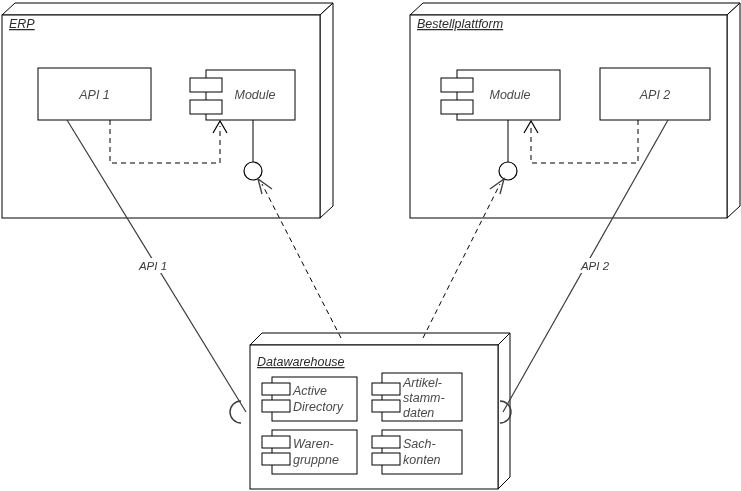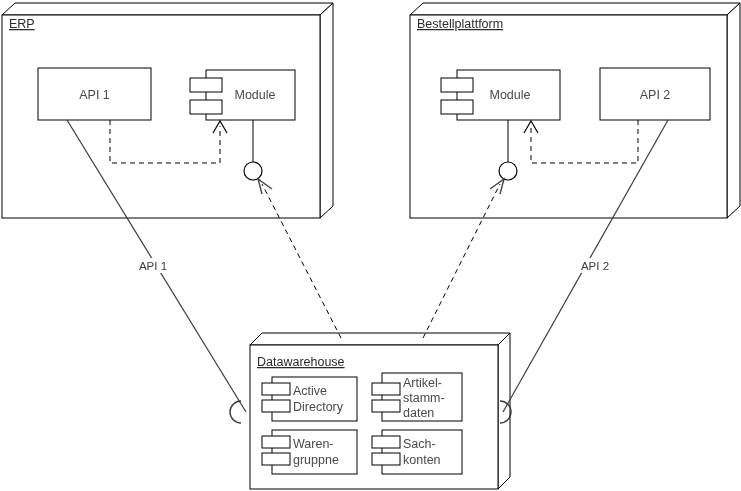--- a/index.html
+++ b/index.html
@@ -10,20 +10,21 @@
   }
   body {
     font-family: "Liberation Sans", sans-serif;
   }
   #diagram-root {
     position: relative;
     width: 741px;
     height: 491px;
     background: #ffffff;
     overflow: hidden;
+    font-style: italic;
   }
   #diagram-svg {
     position: absolute;
     top: 0;
     left: 0;
     width: 741px;
     height: 491px;
     display: block;
   }
   .node-face,

